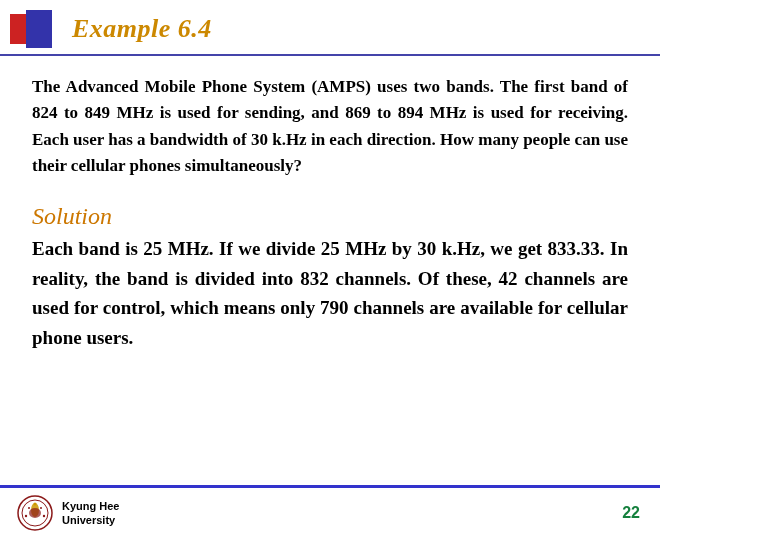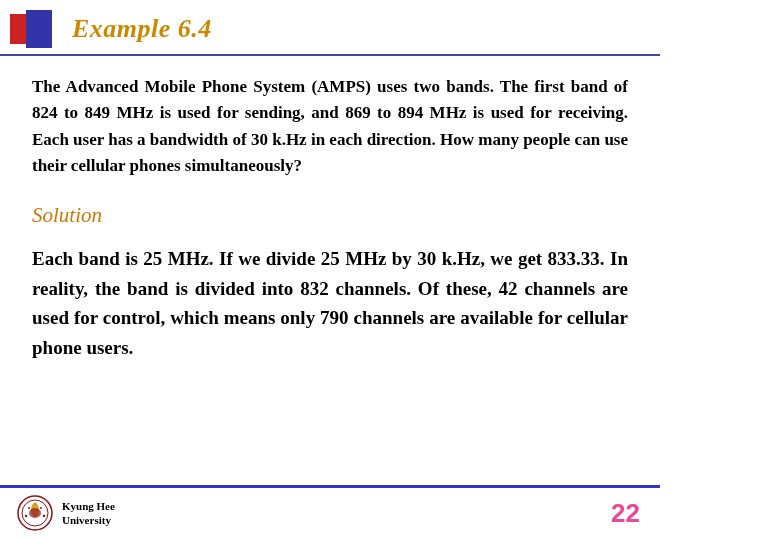--- a/index.html
+++ b/index.html
@@ -73,24 +73,24 @@
     .problem-text {
       font-size: 17px;
       line-height: 1.55;
       color: #000000;
       text-align: justify;
       font-weight: bold;
       margin-bottom: 24px;
     }
 
     .solution-label {
-      font-size: 21px;
+      font-size: 24px;
       color: #cc7700;
       font-style: italic;
-      margin-bottom: 16px;
+      margin-bottom: 4px;
       font-weight: normal;
     }
 
     .solution-text {
       font-size: 19px;
       line-height: 1.55;
       color: #000000;
       text-align: justify;
       font-weight: bold;
     }
@@ -117,31 +117,31 @@
     .footer-logo svg {
       width: 38px;
       height: 38px;
     }
 
     .footer-university {
       font-size: 11px;
       color: #000000;
       font-weight: bold;
       line-height: 1.3;
-      font-family: Liberation Serif, serif;
+      font-family: Liberation Sans, sans-serif;
     }
 
     .footer-spacer {
       flex: 1;
     }
 
     .footer-page {
-      font-size: 26px;
+      font-size: 16px;
       font-weight: bold;
-      color: #ec4899;
+      color: #15803d;
       font-family: Arial, sans-serif;
     }
   </style>
 </head>
 <body>
 
 <div class="slide-container">
 
   <div class="header">
     <div class="header-blocks">

